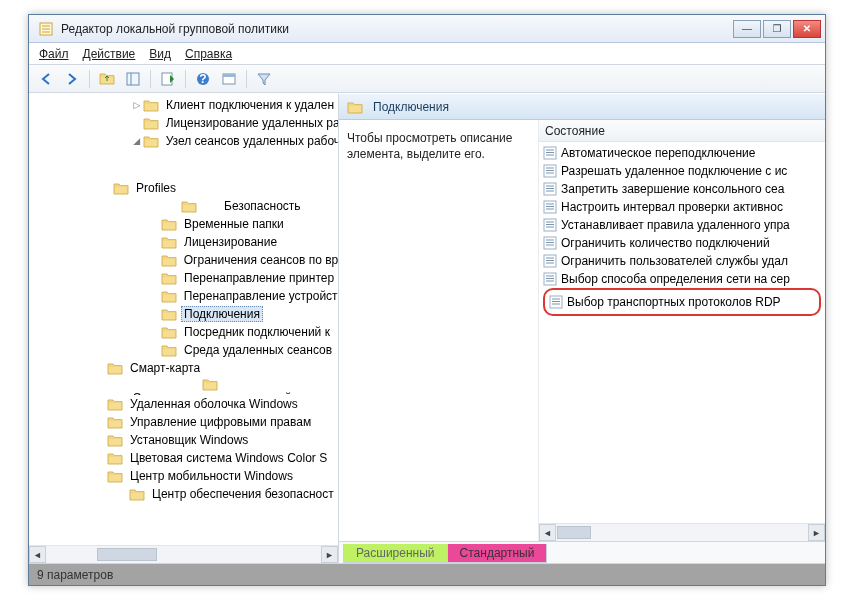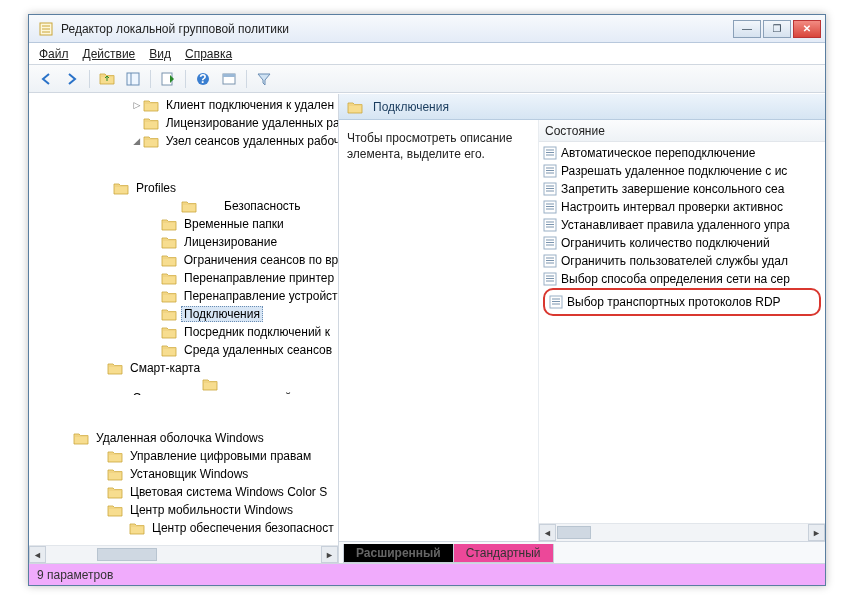--- a/index.html
+++ b/index.html
@@ -38,22 +38,22 @@
 .list-items { padding: 2px 0; }
 .list-row { height: 18px; display: flex; align-items: center; padding: 0 4px; white-space: nowrap; overflow: hidden; }
 .setting-icon { width: 14px; height: 14px; margin-right: 4px; flex-shrink:0; }
 .list-row.highlighted { border: 2px solid #d9372f; border-radius: 10px; padding: 4px 4px; margin: 0 4px; height: 28px; text-align: right; }
 .list-hscroll { height: 18px; border-top: 1px solid #e2e6eb; background: #f2f4f7; position: relative; margin-top: auto; }
 .list-hscroll .thumb { position: absolute; left: 18px; top: 2px; height: 13px; width: 34px; background: #cfd8e2; border: 1px solid #b8c4d0; }
 .list-hscroll .ar { position: absolute; top: 0; width: 17px; height: 17px; background: #e8ecf1; border: 1px solid #c8d0da; display:flex; align-items:center; justify-content:center; font-size:9px; color:#444;}
 .list-hscroll .ar.l { left:0;} .list-hscroll .ar.r { right:0;}
 .tabs { height: 22px; display: flex; align-items: flex-end; border-top: 1px solid #d0d7e0; padding-left: 4px; background: #f7f9fb; }
 .tab { padding: 2px 12px; border: 1px solid #c8d0da; border-top: none; background: #ec4899; margin-right: -1px; color: #333; }
-.tab.inactive { background: #000000; color: #666; font-weight: bold; }
-.statusbar { height: 22px; border-top: 1px solid #d0d7e0; display: flex; align-items: center; padding: 0 8px; color: #333; background: #f0abfc; }
+.tab.inactive { background: #bef264; color: #666; }
+.statusbar { height: 22px; border-top: 1px solid #d0d7e0; display: flex; align-items: center; padding: 0 8px; color: #333; background: #a3a3a3; }
 svg { display:block; }
 </style>
 </head>
 <body>
 
 <svg width="0" height="0" style="position:absolute">
   <defs>
     <g id="folder">
       <path d="M1 3 h5 l1.5 1.5 H15 V13 H1 Z" fill="#f7dd8f" stroke="#caa63b" stroke-width="0.8"></path>
       <path d="M1 5 H15" stroke="#e8c974" stroke-width="0.8"></path>
@@ -248,21 +248,21 @@
             </svg>
             <span class="label">Смарт-карта</span>
           </div>
           <div class="tree-row" style="padding-left: 57px; flex-direction: column;">
             <span class="twisty"></span>
             <svg class="folder-icon" width="16" height="14">
               <use href="#folder"></use>
             </svg>
             <span class="label">Совместимость приложений</span>
           </div>
-          <div class="tree-row" style="padding-left: 32px; margin-top: 34px;">
+          <div class="tree-row" style="padding-left: 66px;">
             <span class="twisty"></span>
             <svg class="folder-icon" width="16" height="14">
               <use href="#folder"></use>
             </svg>
             <span class="label">Удаленная оболочка Windows</span>
           </div>
           <div class="tree-row" style="padding-left: 66px;">
             <span class="twisty"></span>
             <svg class="folder-icon" width="16" height="14">
               <use href="#folder"></use>

